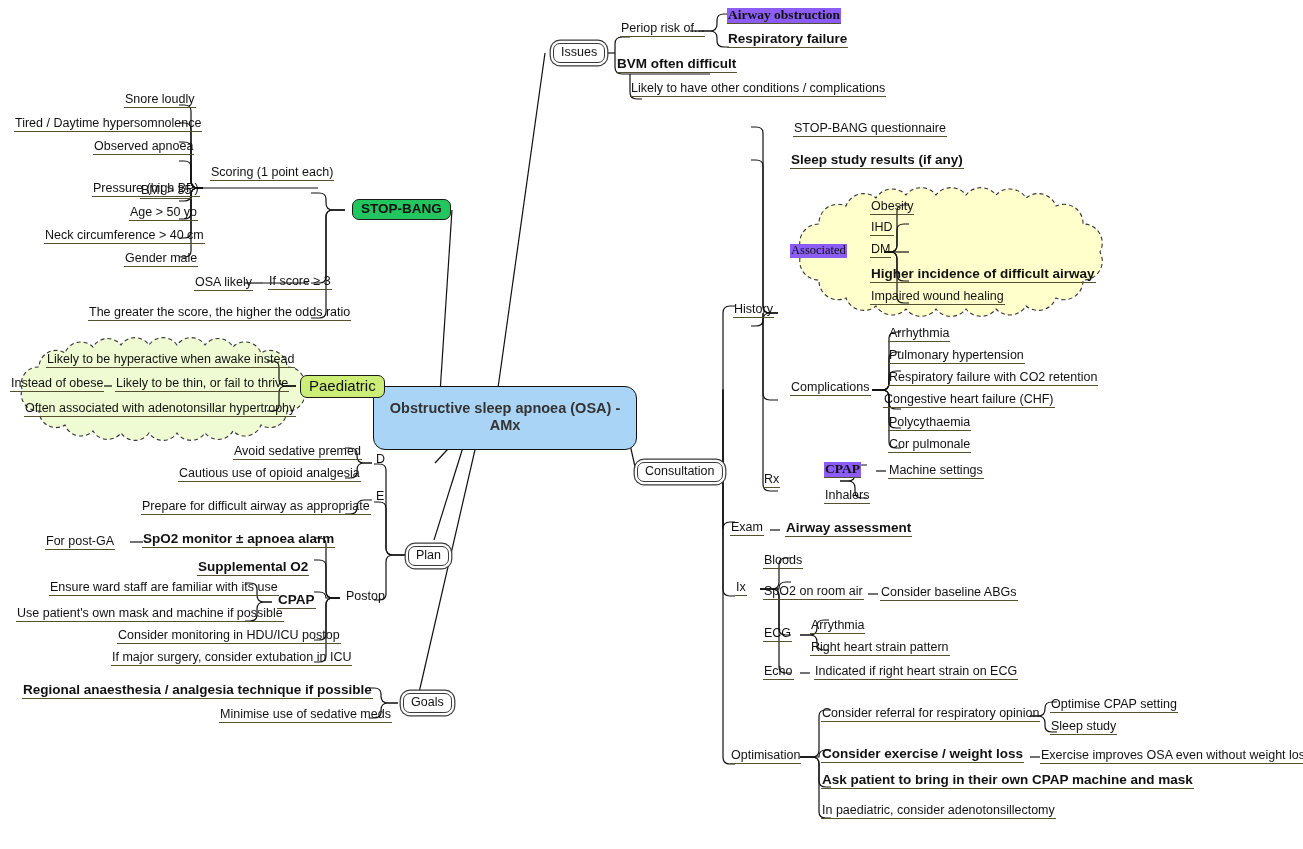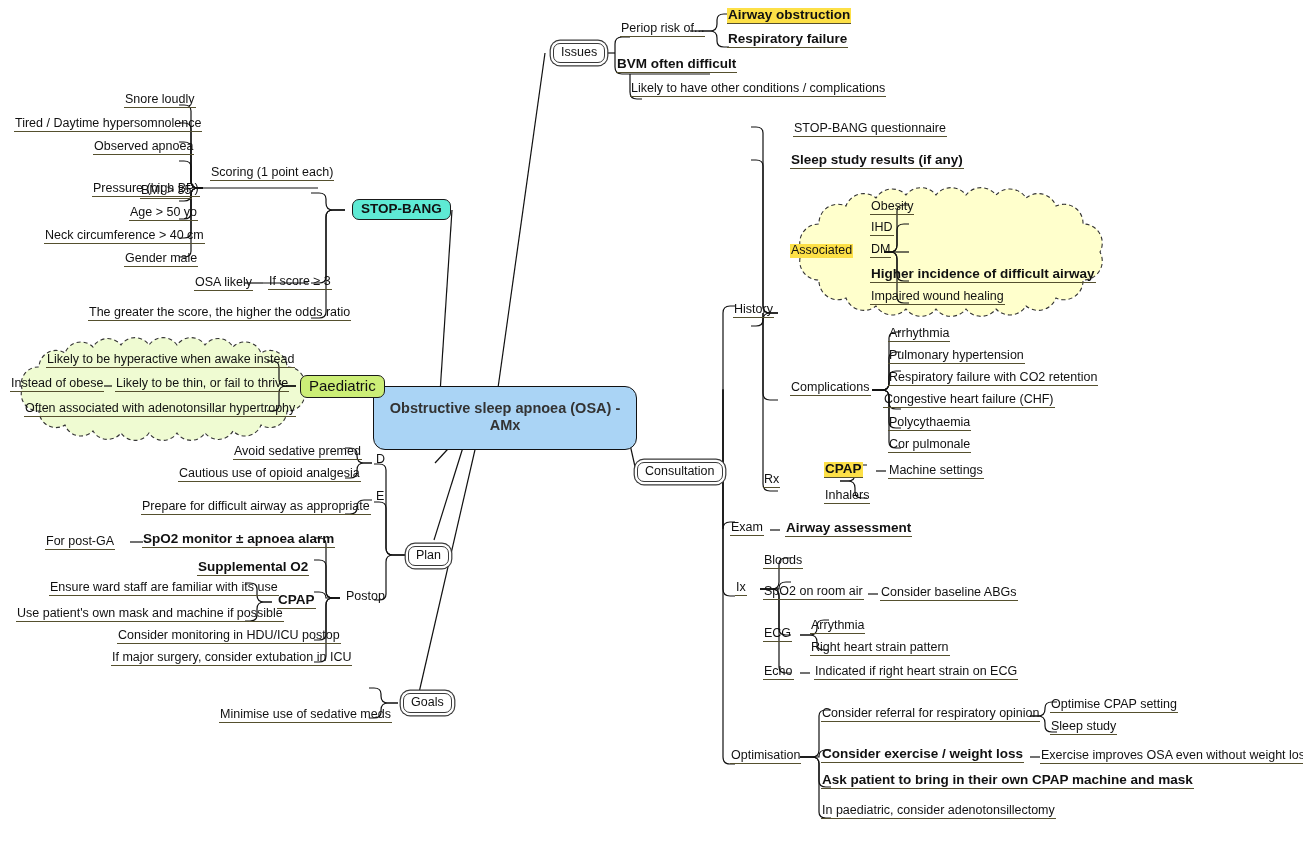--- a/index.html
+++ b/index.html
@@ -13,39 +13,39 @@
   #canvas{position:absolute;left:0;top:0;width:1303px;height:849px;}
   svg.links{position:absolute;left:0;top:0;width:1303px;height:849px;pointer-events:none;}
 
   
   .n{position:absolute;white-space:nowrap;line-height:1.05;}
 
   
   .leaf{font-size:12.5px;color:#111;padding:0 1px 1px 1px;}
   .leaf.b{font-weight:bold;font-size:13.5px;}
   .leaf.u{border-bottom:1.4px solid #55502e;}
-  .leaf.hl{background:#fde047;}
+  .leaf.hl{background:#8b5cf6;font-family:Liberation Serif, serif;}
 
   
   .bub{
     font-size:12.5px;color:#111;
     background:#ffffff;
     border:1.3px solid #3a3a3a;
     border-radius:7px;
     padding:2px 7px 3px 7px;
     box-shadow:0 0 0 2.2px #ffffff, 0 0 0 3.4px #3a3a3a;
   }
   
   .pill{
     font-size:13.5px;font-weight:bold;color:#111;
     border:1.6px solid #1a1a1a;
     border-radius:7px;
     padding:2px 8px 3px 8px;
   }
-  .pill.yellow{background:#5eead4;}
+  .pill.yellow{background:#22c55e;}
   .pill.green{background:#ccee77;font-size:15px;font-weight:normal;}
 
   
   .root{
     background:#aad4f5;
     border:1.6px solid #111;
     border-radius:12px;
     width:250px;
     text-align:center;
     font-size:14.5px;font-weight:bold;color:#333;
@@ -265,20 +265,21 @@
   <div class="n leaf b u" style="left:142px;top:532px;">SpO2 monitor ± apnoea alarm</div>
   <div class="n leaf u" style="left:45px;top:535px;">For post-GA</div>
   <div class="n leaf b u" style="left:197px;top:560px;">Supplemental O2</div>
   <div class="n leaf b u" style="left:277px;top:593px;">CPAP</div>
   <div class="n leaf u" style="left:49px;top:581px;">Ensure ward staff are familiar with its use</div>
   <div class="n leaf u" style="left:16px;top:607px;">Use patient's own mask and machine if possible</div>
   <div class="n leaf u" style="left:117px;top:629px;">Consider monitoring in HDU/ICU postop</div>
   <div class="n leaf u" style="left:111px;top:651px;">If major surgery, consider extubation in ICU</div>
 
   <div class="n bub" style="left:403px;top:693px;">Goals</div>
+  <div class="n leaf b u" style="left:22px;top:683px;">Regional anaesthesia / analgesia technique if possible</div>
   <div class="n leaf u" style="left:219px;top:708px;">Minimise use of sedative meds</div>
 
   <div class="n bub" style="left:637px;top:462px;">Consultation</div>
 
   <div class="n leaf u" style="left:733px;top:303px;">History</div>
   <div class="n leaf u" style="left:793px;top:122px;text-align:right;">STOP-BANG questionnaire</div>
   <div class="n leaf b u" style="left:790px;top:153px;">Sleep study results (if any)</div>
 
   <div class="n leaf hl" style="left:790px;top:244px;">Associated</div>
 

